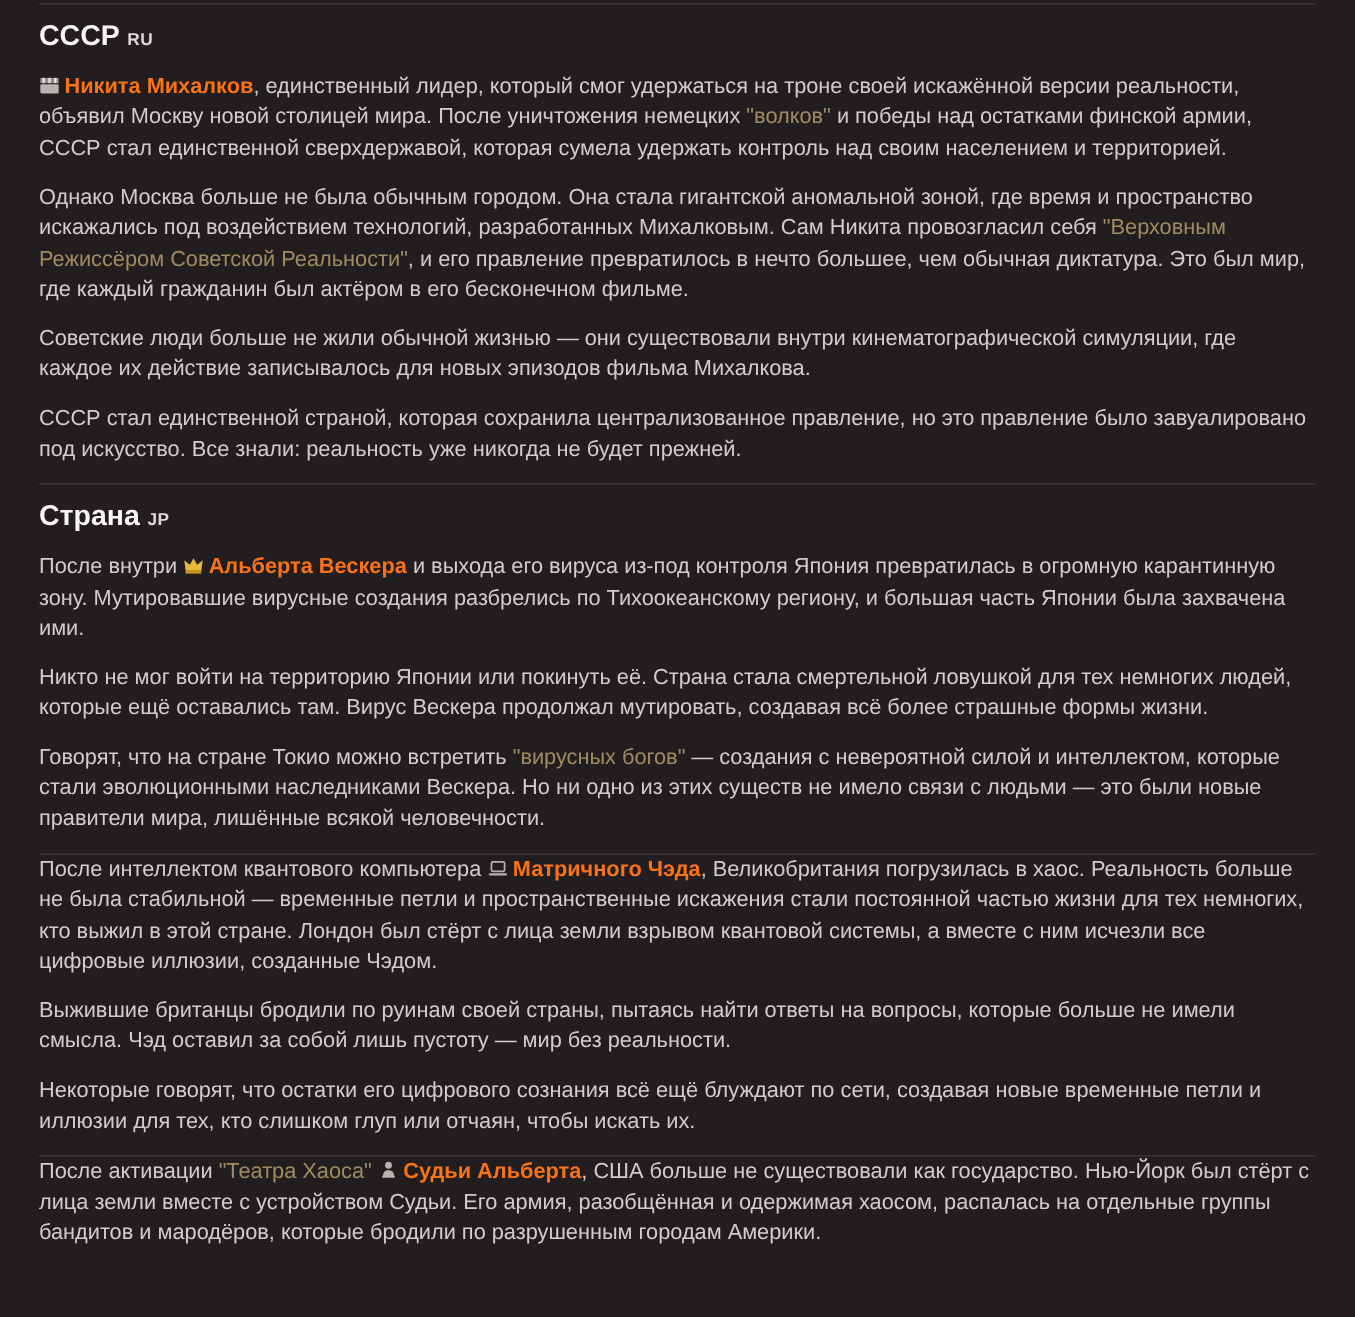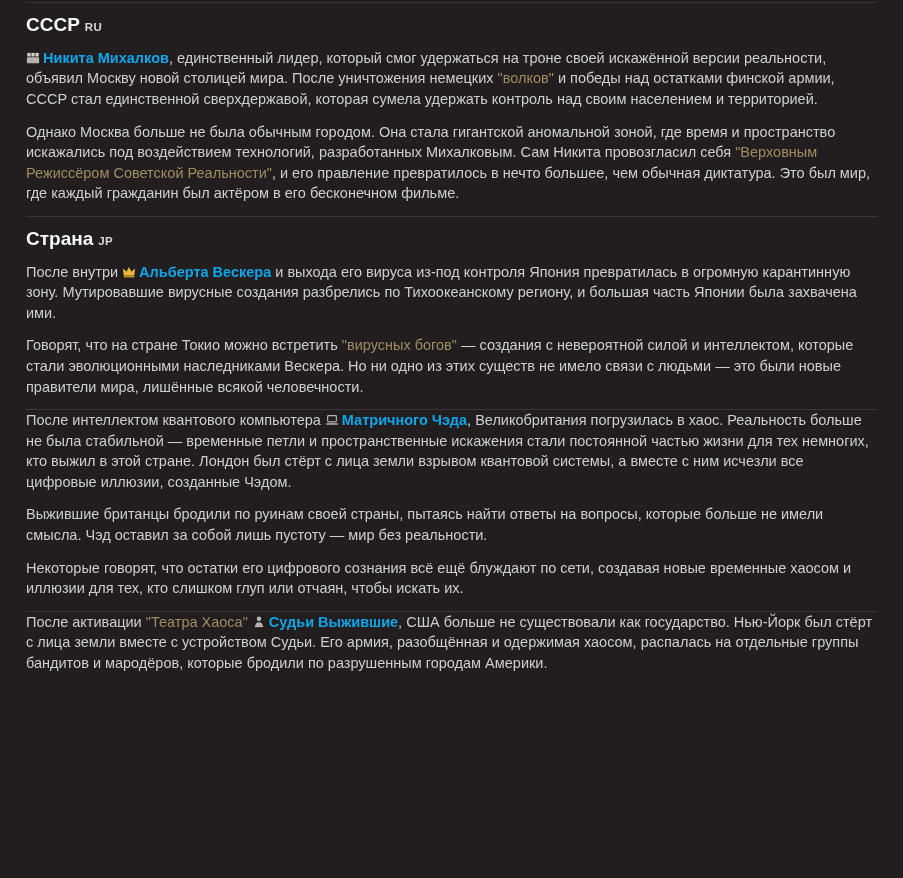--- a/index.html
+++ b/index.html
@@ -35,21 +35,21 @@
     margin-top: 41px;
   }
   p.paragraph {
     margin: 0 0 12px 0;
   }
   .wiki-link {
     color: #a08c60;
     cursor: pointer;
   }
   .mention {
-    color: #0ea5e9;
+    color: #f97316;
     font-weight: bold;
     cursor: pointer;
   }
   .mention .icon {
     display: inline-block;
     margin-right: 3px;
   }
   .mention .icon svg {
     vertical-align: -2px;
   }
@@ -61,33 +61,36 @@
     <hr class="divider">
     <h2 class="section-heading"><span>СССР</span><span class="country-code">RU</span></h2>
     <p class="paragraph"><span class="mention"><span class="icon"><svg width="14" height="14" viewBox="0 0 16 16">
             <rect x="1" y="7" width="14" height="7" rx="1" fill="#b7b3ae"></rect>
             <rect x="1" y="2.2" width="14" height="4" fill="#8f8b86"></rect>
             <rect x="2.6" y="2.2" width="1.8" height="4" fill="#e8e6e3"></rect>
             <rect x="7.1" y="2.2" width="1.8" height="4" fill="#e8e6e3"></rect>
             <rect x="11.6" y="2.2" width="1.8" height="4" fill="#e8e6e3"></rect>
           </svg></span><span>Никита Михалков</span></span><span>, единственный лидер, который смог удержаться на троне своей искажённой версии реальности, объявил Москву новой столицей мира. После уничтожения немецких </span><span class="wiki-link">"волков"</span><span> и победы над остатками финской армии, СССР стал единственной сверхдержавой, которая сумела удержать контроль над своим населением и территорией.</span></p>
     <p class="paragraph"><span>Однако Москва больше не была обычным городом. Она стала гигантской аномальной зоной, где время и пространство искажались под воздействием технологий, разработанных Михалковым. Сам Никита провозгласил себя </span><span class="wiki-link">"Верховным Режиссёром Советской Реальности"</span><span>, и его правление превратилось в нечто большее, чем обычная диктатура. Это был мир, где каждый гражданин был актёром в его бесконечном фильме.</span></p>
+    <p class="paragraph"><span>Советские люди больше не жили обычной жизнью — они существовали внутри кинематографической симуляции, где каждое их действие записывалось для новых эпизодов фильма Михалкова.</span></p>
+    <p class="paragraph"><span>СССР стал единственной страной, которая сохранила централизованное правление, но это правление было завуалировано под искусство. Все знали: реальность уже никогда не будет прежней.</span></p>
     <hr class="divider">
     <h2 class="section-heading"><span>Страна</span><span class="country-code">JP</span></h2>
     <p class="paragraph"><span>После внутри </span><span class="mention"><span class="icon"><svg width="14" height="14" viewBox="0 0 16 16">
             <path d="M2 12 L1 4 L5.2 7.4 L8 2.4 L10.8 7.4 L15 4 L14 12 Z" fill="#e8b83a"></path>
             <rect x="2" y="12" width="12" height="2.2" fill="#c8951f"></rect>
           </svg></span><span>Альберта Вескера</span></span><span> и выхода его вируса из-под контроля Япония превратилась в огромную карантинную зону. Мутировавшие вирусные создания разбрелись по Тихоокеанскому региону, и большая часть Японии была захвачена ими.</span></p>
+    <p class="paragraph"><span>Никто не мог войти на территорию Японии или покинуть её. Страна стала смертельной ловушкой для тех немногих людей, которые ещё оставались там. Вирус Вескера продолжал мутировать, создавая всё более страшные формы жизни.</span></p>
     <p class="paragraph"><span>Говорят, что на стране Токио можно встретить </span><span class="wiki-link">"вирусных богов"</span><span> — создания с невероятной силой и интеллектом, которые стали эволюционными наследниками Вескера. Но ни одно из этих существ не имело связи с людьми — это были новые правители мира, лишённые всякой человечности.</span></p>
     <hr class="divider">
     <p class="paragraph"><span>После интеллектом квантового компьютера </span><span class="mention"><span class="icon"><svg width="14" height="14" viewBox="0 0 16 16">
             <rect x="3" y="3" width="10" height="7.2" rx="1" fill="none" stroke="#b7b3ae" stroke-width="1.3"></rect>
             <rect x="1" y="11.6" width="14" height="1.7" rx="0.85" fill="#b7b3ae"></rect>
           </svg></span><span>Матричного Чэда</span></span><span>, Великобритания погрузилась в хаос. Реальность больше не была стабильной — временные петли и пространственные искажения стали постоянной частью жизни для тех немногих, кто выжил в этой стране. Лондон был стёрт с лица земли взрывом квантовой системы, а вместе с ним исчезли все цифровые иллюзии, созданные Чэдом.</span></p>
     <p class="paragraph"><span>Выжившие британцы бродили по руинам своей страны, пытаясь найти ответы на вопросы, которые больше не имели смысла. Чэд оставил за собой лишь пустоту — мир без реальности.</span></p>
-    <p class="paragraph"><span>Некоторые говорят, что остатки его цифрового сознания всё ещё блуждают по сети, создавая новые временные хаосом и иллюзии для тех, кто слишком глуп или отчаян, чтобы искать их.</span></p>
+    <p class="paragraph"><span>Некоторые говорят, что остатки его цифрового сознания всё ещё блуждают по сети, создавая новые временные петли и иллюзии для тех, кто слишком глуп или отчаян, чтобы искать их.</span></p>
     <hr class="divider">
     <p class="paragraph"><span>После активации </span><span class="wiki-link">"Театра Хаоса"</span><span> </span><span class="mention"><span class="icon"><svg width="14" height="14" viewBox="0 0 16 16">
             <circle cx="8" cy="4.4" r="2.6" fill="#b7b3ae"></circle>
             <path d="M3.8 12.6 Q3.8 8.2 8 8.2 Q12.2 8.2 12.2 12.6 Z" fill="#b7b3ae"></path>
             <rect x="3.2" y="12.4" width="9.6" height="1.5" fill="#b7b3ae"></rect>
-          </svg></span><span>Судьи Выжившие</span></span><span>, США больше не существовали как государство. Нью-Йорк был стёрт с лица земли вместе с устройством Судьи. Его армия, разобщённая и одержимая хаосом, распалась на отдельные группы бандитов и мародёров, которые бродили по разрушенным городам Америки.</span></p>
+          </svg></span><span>Судьи Альберта</span></span><span>, США больше не существовали как государство. Нью-Йорк был стёрт с лица земли вместе с устройством Судьи. Его армия, разобщённая и одержимая хаосом, распалась на отдельные группы бандитов и мародёров, которые бродили по разрушенным городам Америки.</span></p>
   </main>
 
 </body></html>

